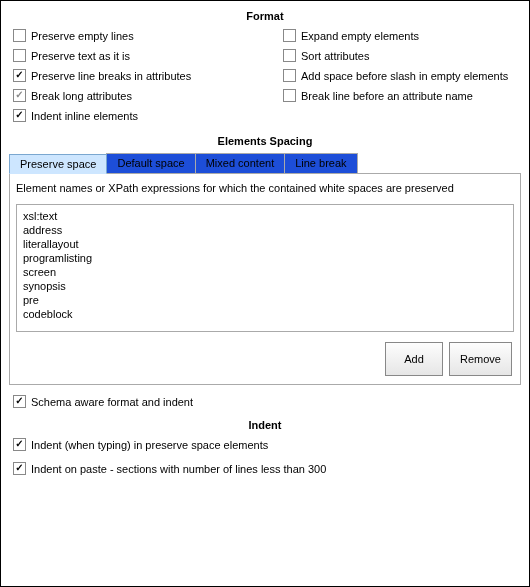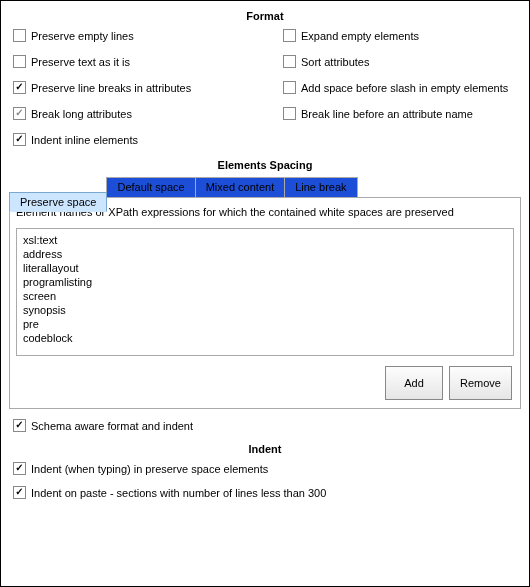--- a/index.html
+++ b/index.html
@@ -40,21 +40,21 @@
     height: 1px;
     background: #888;
     margin-left: 4px;
   }
   .format-grid {
     display: flex;
   }
   .format-col {
     display: flex;
     flex-direction: column;
-    gap: 11px;
+    gap: 5px;
     padding-left: 4px;
   }
   .format-col.left { width: 270px; }
   .format-col.right { flex: 1; }
   .check-row {
     display: flex;
     align-items: center;
     gap: 5px;
     height: 15px;
   }
@@ -89,21 +89,21 @@
     border: 1px solid #aaa;
     border-bottom: none;
     background: #1d4ed8;
     margin-right: -1px;
     position: relative;
     font-size: 11px;
   }
   .tab.active {
     background: #cde6ff;
     border-color: #7aa7d0;
-    top: 15px;
+    top: 1px;
     border-bottom: 1px solid #cde6ff;
     z-index: 1;
   }
   .tab-body {
     border: 1px solid #aaa;
     border-top: none;
     padding: 6px;
   }
   .tab-desc {
     padding: 2px 0 10px 0;

